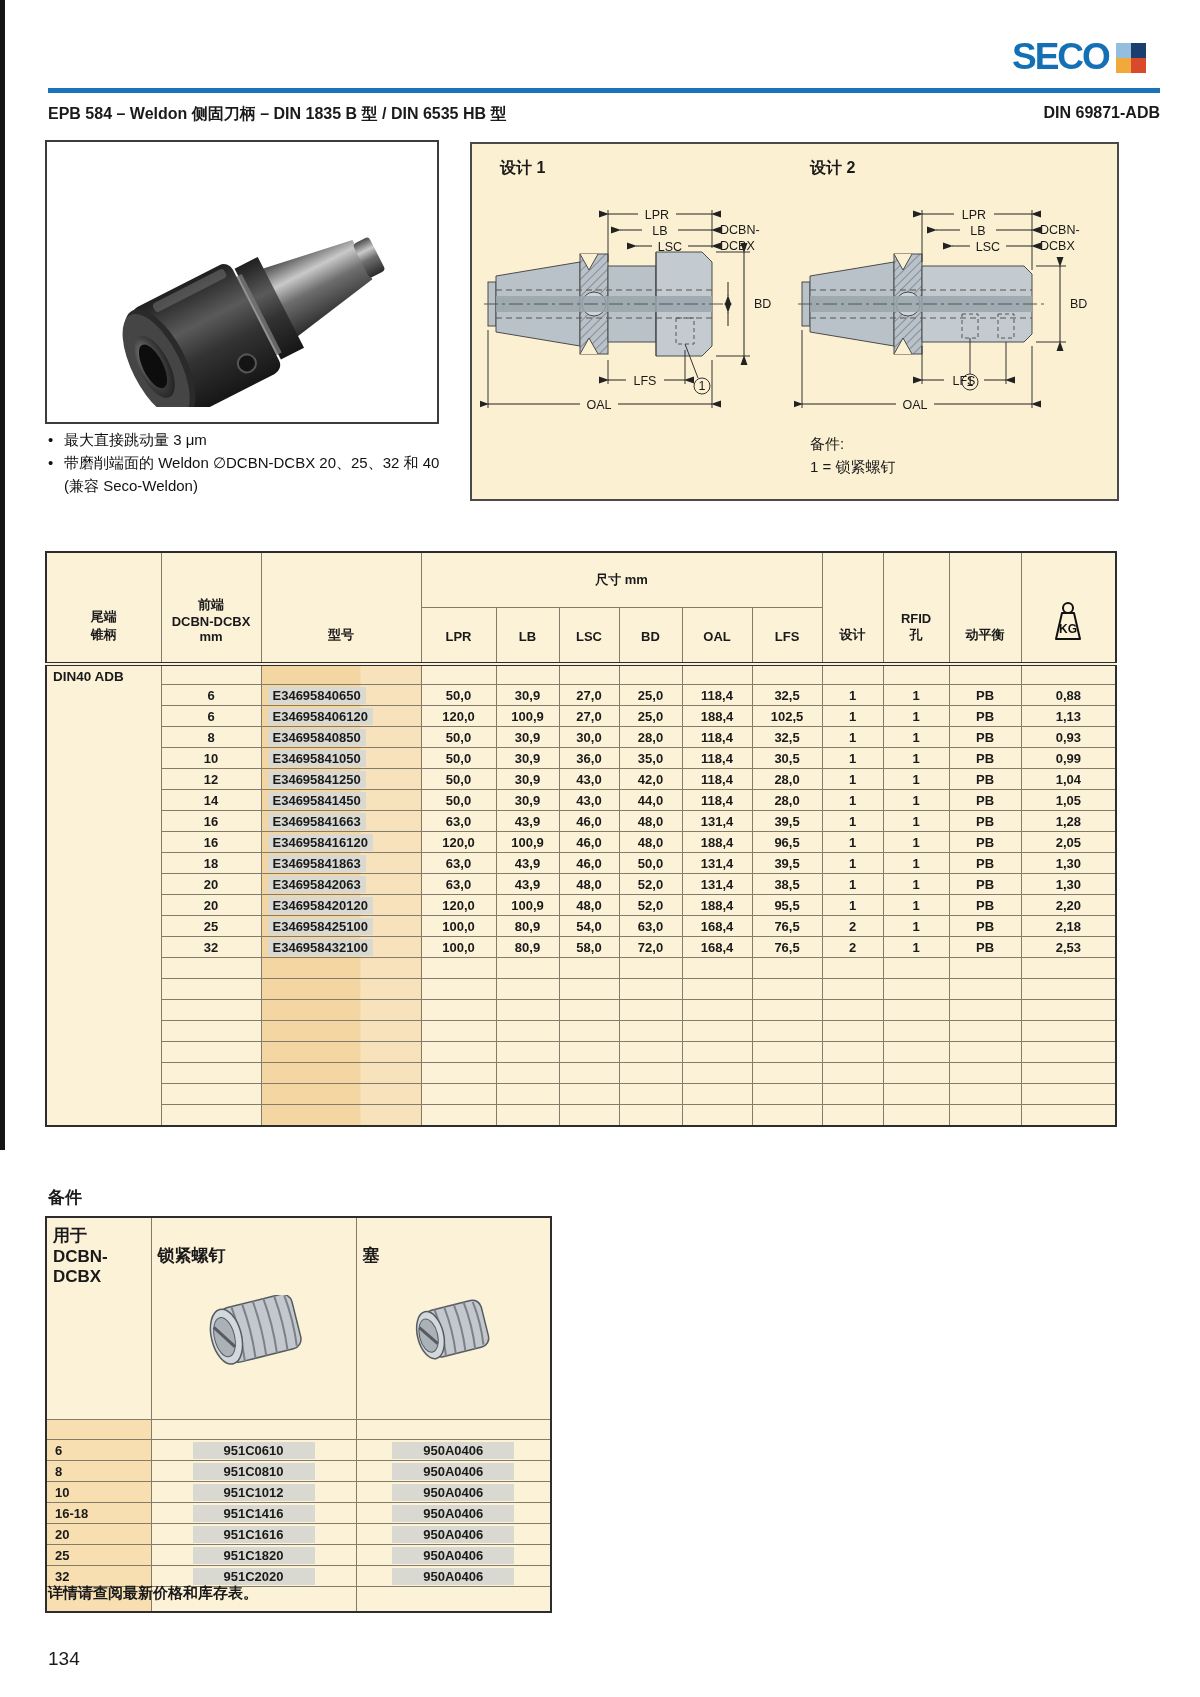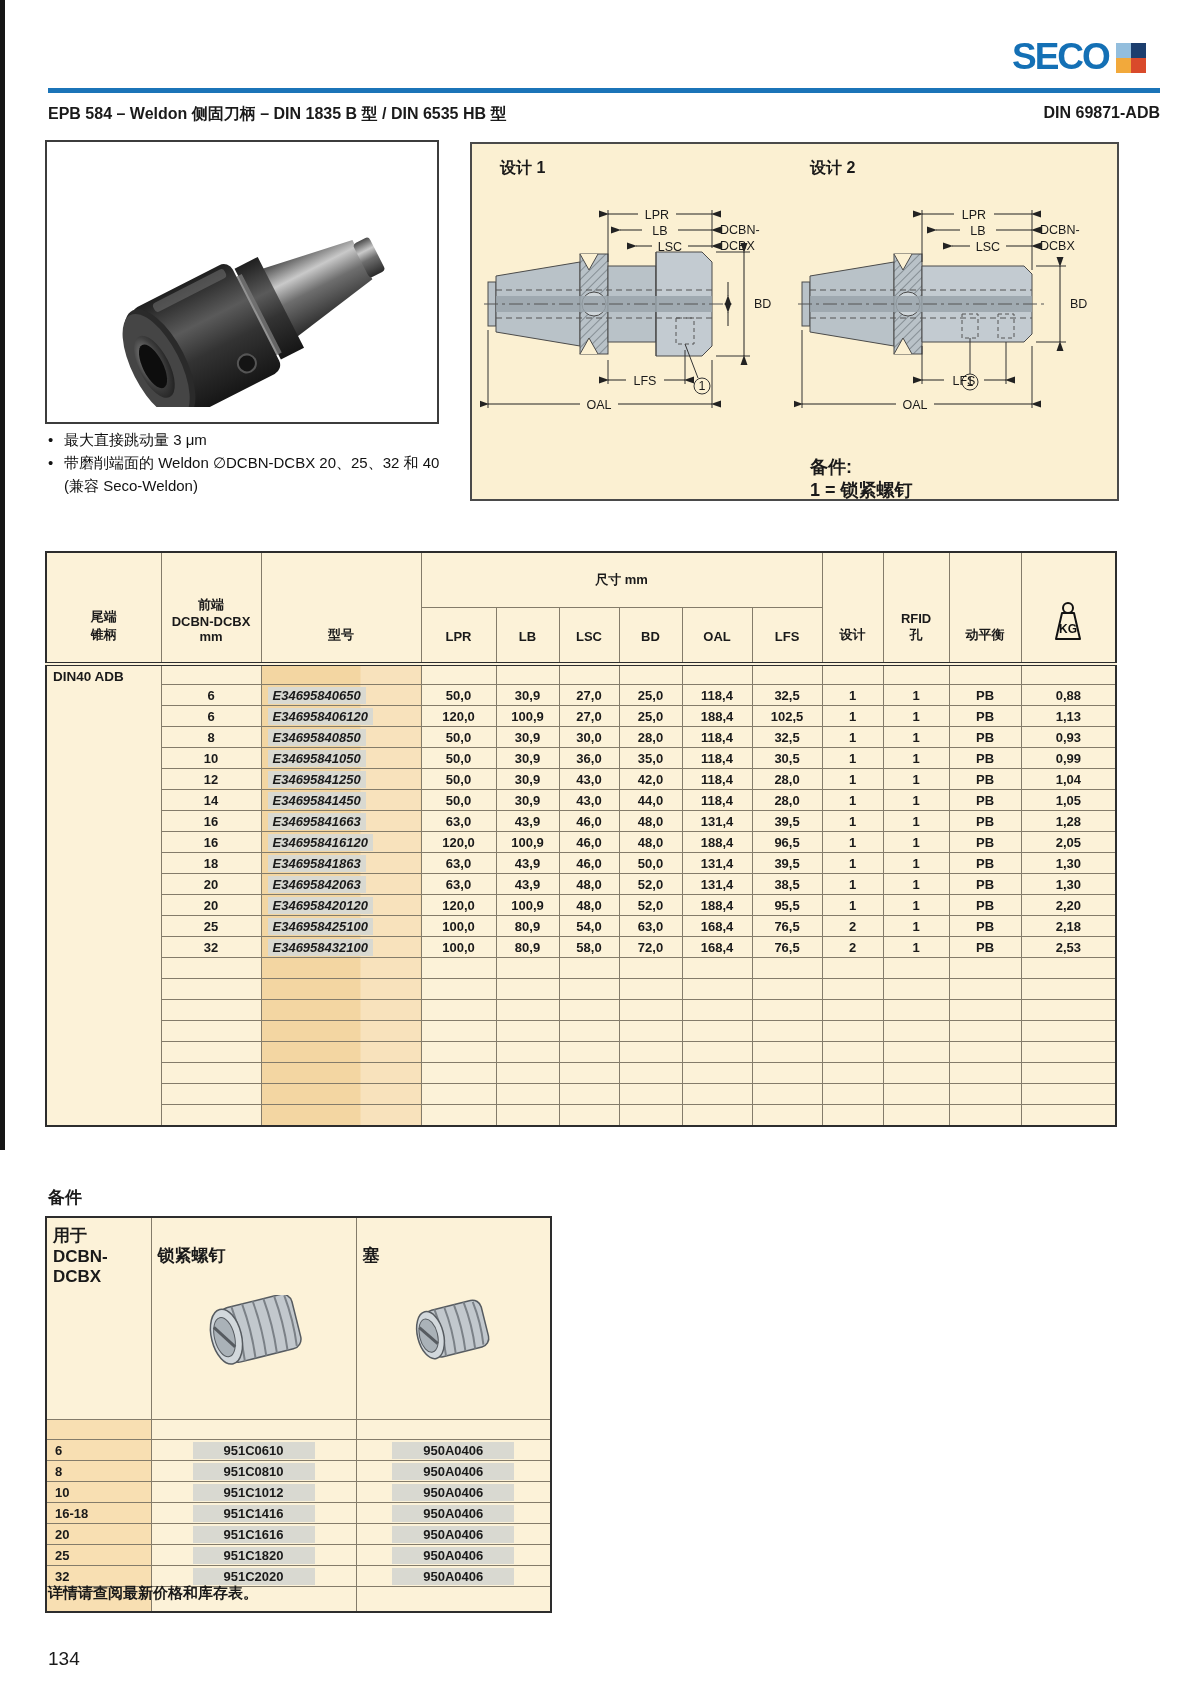--- a/index.html
+++ b/index.html
@@ -26,41 +26,41 @@
   .features .dot{width:16px;}
   .features .cont{padding-left:16px;}
 
   
   .diagram-panel{position:absolute;left:470px;top:142px;width:645px;height:355px;
                  background:#FBF0D2;border:2px solid #4a4a4a;}
   .design-label{position:absolute;top:14px;font-size:16px;font-weight:700;}
   .dl1{left:28px;} .dl2{left:338px;}
   .svg1{position:absolute;left:8px;top:40px;}
   .svg2{position:absolute;left:322px;top:40px;}
-  .panel-note{position:absolute;left:338px;top:288px;font-size:18px;font-weight:700;line-height:23px;white-space:pre-line;margin-top:24px;}
+  .panel-note{position:absolute;left:338px;top:288px;font-size:15px;font-weight:400;line-height:23px;white-space:pre-line;}
   .diagram-panel svg text{font-family:"Liberation Sans",sans-serif;font-size:12.5px;fill:#1a1a1a;}
 
   
   .main-table-wrap{position:absolute;left:45px;top:551px;}
   table{border-collapse:collapse;table-layout:fixed;}
   #main-table{width:1070px;background:#FCF2D8;border:2px solid #2d2d2d;}
   #main-table th,#main-table td{border:1px solid #847c6a;overflow:hidden;}
   #main-table thead th{background:#FCF2D8;font-size:13px;font-weight:700;vertical-align:bottom;
                        text-align:center;padding:18px 2px;white-space:pre-line;}
   #main-table thead tr.t1{height:48px;} #main-table thead tr.t2{height:56px;}
   th.h-dims{vertical-align:middle;font-size:14px;}
   th.h-taper,th.h-model{text-align:left;padding-left:6px;}
   th.h-kg{vertical-align:middle;}
   th.peach{background:#F8DFB2;}
   #main-table tbody tr:first-child td{border-top:4px double #2d2d2d;}
   #main-table tbody tr{height:21px;}
   #main-table tbody td{font-size:13px;font-weight:700;text-align:center;padding:0 2px;background:#FCF2D8;}
   #main-table td.taper-cell{vertical-align:top;text-align:left;padding:3px 6px;font-size:13.5px;}
   #main-table td.col-model{background:linear-gradient(to right,#F3D6A2 0 62%,#F8E2BC 62% 100%);
-                           text-align:left;padding-left:6px;font-style:italic;}
+                           text-align:left;padding-left:6px;}
   .chip{background:#D9D9D1;display:inline-block;padding:0 5px;line-height:17px;}
 
   
   .spare-title{position:absolute;left:48px;top:1186px;font-size:17px;font-weight:700;}
   .spare-wrap{position:absolute;left:45px;top:1216px;}
   #spare-table{width:505px;background:#FCF2D8;border:2px solid #2d2d2d;}
   #spare-table th,#spare-table td{border:1px solid #847c6a;}
   #spare-table thead th{vertical-align:top;text-align:left;font-size:17px;font-weight:700;
                         padding:6px 6px;height:145px;white-space:pre-line;background:#FCF2D8;}
   th.s-peach{background:#F8DFB2;}

